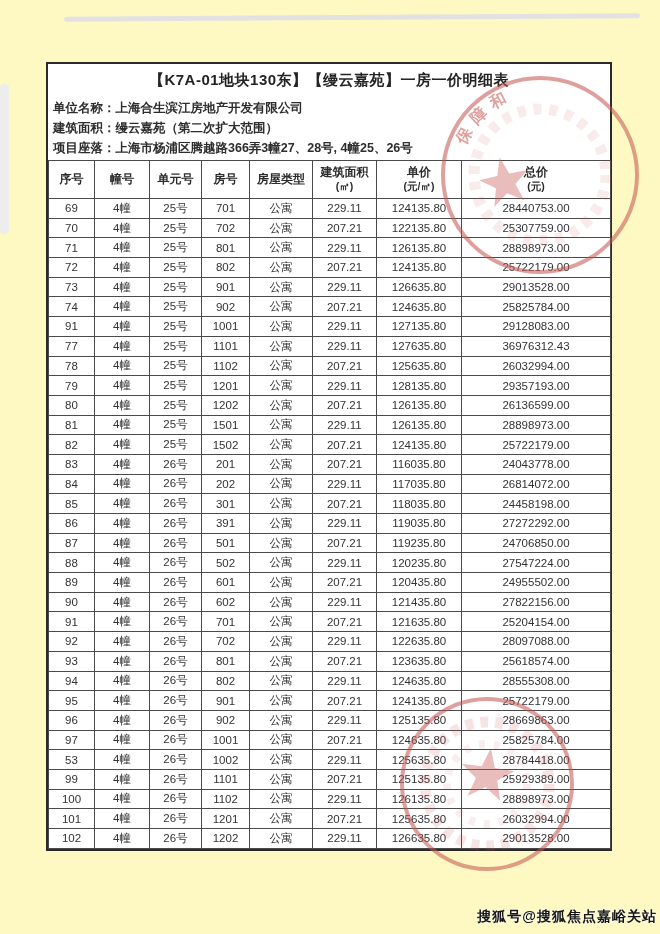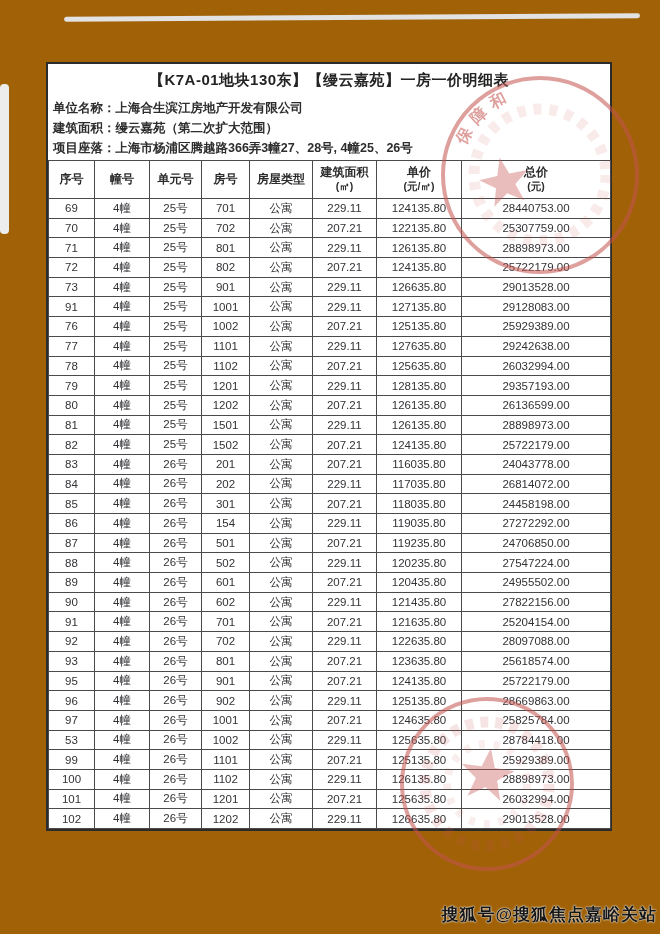--- a/index.html
+++ b/index.html
@@ -1,20 +1,20 @@
 <!DOCTYPE html>
 <html><head>
 <meta charset="utf-8">
 <style>
   html,body{margin:0;padding:0;}
   body{
     width:660px;height:934px;position:relative;background:#fdfdfd;
     font-family:"Liberation Sans","DejaVu Sans",sans-serif;overflow:hidden;
   }
-  .page{position:absolute;inset:0;background:#a16207;overflow:hidden;}
+  .page{position:absolute;inset:0;background:#fef9c3;overflow:hidden;}
   .scan-streak{position:absolute;left:64px;top:15px;width:576px;height:5px;
     background:#e2e2e2;transform:rotate(-0.35deg);border-radius:3px;}
   .scan-smudge{position:absolute;left:0px;top:84px;width:9px;height:150px;
     background:#ededed;border-radius:4px;}
   .sheet{
     position:absolute;left:46px;top:62px;width:566px;
     border:2px solid #2b2b2b;background:#ffffff;box-sizing:border-box;
   }
   .doc-title{
     height:33px;display:flex;align-items:center;justify-content:center;
@@ -25,21 +25,21 @@
     color:#2d2d2d;white-space:nowrap;}
   table.price{border-collapse:collapse;table-layout:fixed;width:100%;margin-top:2px;}
   table.price th,table.price td{
     border:1px solid #4a4a4a;text-align:center;vertical-align:middle;
     padding:0;overflow:hidden;white-space:nowrap;
   }
   table.price th{height:37px;font-size:12px;font-weight:bold;color:#2c2c2c;line-height:1.25;}
   table.price th .unit{font-size:10.5px;font-weight:bold;}
   table.price td{height:18.7px;font-size:11.5px;color:#323236;}
   .watermark{
-    position:absolute;right:3px;bottom:8px;font-size:17px;font-weight:bold;
+    position:absolute;right:3px;bottom:8px;font-size:14px;font-weight:bold;
     color:#161616;letter-spacing:1px;
     text-shadow:0 0 2px #ffffff,0 0 1px #ffffff;
   }
   .seal{position:absolute;pointer-events:none;opacity:0.55;filter:blur(0.5px);}
   .seal-top{left:438px;top:66px;}
   .seal-bottom{left:392px;top:692px;}
 </style>
 </head>
 <body>
 
@@ -144,48 +144,48 @@
             <td>73</td>
             <td>4幢</td>
             <td>25号</td>
             <td>901</td>
             <td>公寓</td>
             <td>229.11</td>
             <td>126635.80</td>
             <td>29013528.00</td>
           </tr>
           <tr>
+            <td>74</td>
+            <td>4幢</td>
+            <td>25号</td>
+            <td>902</td>
+            <td>公寓</td>
+            <td>207.21</td>
+            <td>124635.80</td>
+            <td>25825784.00</td>
+          </tr>
+          <tr>
             <td>91</td>
             <td>4幢</td>
             <td>25号</td>
             <td>1001</td>
             <td>公寓</td>
             <td>229.11</td>
             <td>127135.80</td>
             <td>29128083.00</td>
           </tr>
           <tr>
-            <td>76</td>
-            <td>4幢</td>
-            <td>25号</td>
-            <td>1002</td>
-            <td>公寓</td>
-            <td>207.21</td>
-            <td>125135.80</td>
-            <td>25929389.00</td>
-          </tr>
-          <tr>
             <td>77</td>
             <td>4幢</td>
             <td>25号</td>
             <td>1101</td>
             <td>公寓</td>
             <td>229.11</td>
             <td>127635.80</td>
-            <td>29242638.00</td>
+            <td>36976312.43</td>
           </tr>
           <tr>
             <td>78</td>
             <td>4幢</td>
             <td>25号</td>
             <td>1102</td>
             <td>公寓</td>
             <td>207.21</td>
             <td>125635.80</td>
             <td>26032994.00</td>
@@ -257,21 +257,21 @@
             <td>301</td>
             <td>公寓</td>
             <td>207.21</td>
             <td>118035.80</td>
             <td>24458198.00</td>
           </tr>
           <tr>
             <td>86</td>
             <td>4幢</td>
             <td>26号</td>
-            <td>154</td>
+            <td>391</td>
             <td>公寓</td>
             <td>229.11</td>
             <td>119035.80</td>
             <td>27272292.00</td>
           </tr>
           <tr>
             <td>87</td>
             <td>4幢</td>
             <td>26号</td>
             <td>501</td>
@@ -332,20 +332,30 @@
           </tr>
           <tr>
             <td>93</td>
             <td>4幢</td>
             <td>26号</td>
             <td>801</td>
             <td>公寓</td>
             <td>207.21</td>
             <td>123635.80</td>
             <td>25618574.00</td>
+          </tr>
+          <tr>
+            <td>94</td>
+            <td>4幢</td>
+            <td>26号</td>
+            <td>802</td>
+            <td>公寓</td>
+            <td>229.11</td>
+            <td>124635.80</td>
+            <td>28555308.00</td>
           </tr>
           <tr>
             <td>95</td>
             <td>4幢</td>
             <td>26号</td>
             <td>901</td>
             <td>公寓</td>
             <td>207.21</td>
             <td>124135.80</td>
             <td>25722179.00</td>

